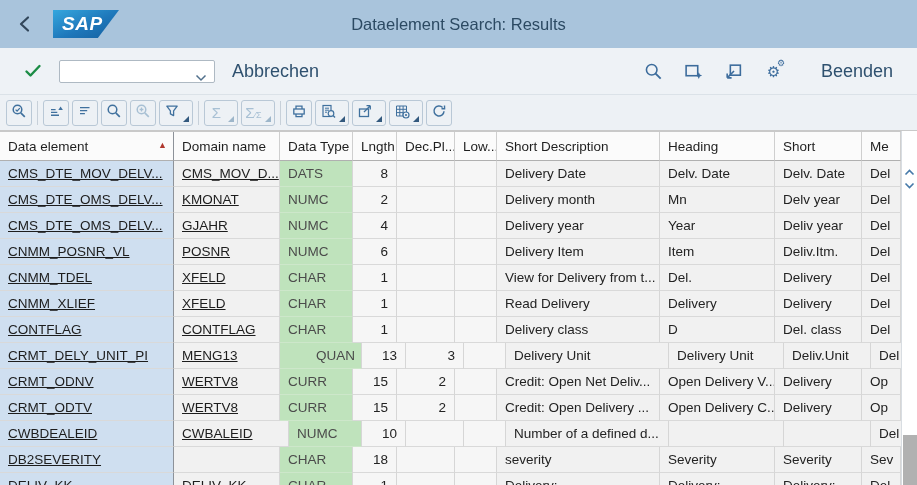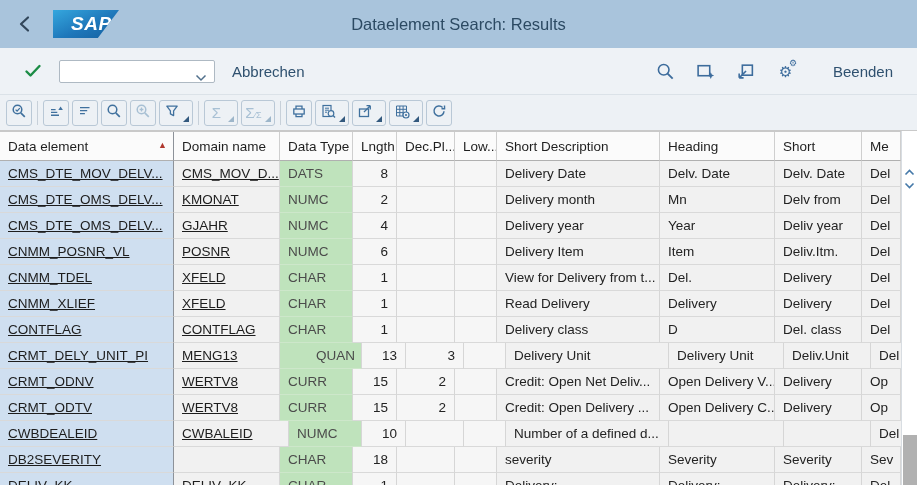--- a/index.html
+++ b/index.html
@@ -9,33 +9,33 @@
     font-family:"Liberation Sans", sans-serif;
     -webkit-font-smoothing:antialiased;
   }
   
   .titlebar { height:48px; background:#a9c4dc; position:relative; }
   .back-btn { position:absolute; left:16px; top:14px; width:20px; height:20px; cursor:pointer; color:#32465a; }
   .saplogo {
     position:absolute; left:53px; top:10px; width:66px; height:28px;
     background:linear-gradient(155deg,#35a7de 0%,#1e77ba 55%,#155f9e 100%);
     clip-path:polygon(0 0,100% 0,68% 100%,0 100%);
-    display:flex; align-items:center; padding-left:18px;
+    display:flex; align-items:center; padding-left:9px;
     color:#fff; font-weight:bold; font-style:italic; font-size:19px; letter-spacing:.5px;
   }
   .title { position:absolute; left:0; right:0; top:0; height:48px; display:flex; align-items:center; justify-content:center;
            color:#2c4a63; font-size:16.5px; }
   
   .fnbar { height:47px; background:#eef2f6; border-bottom:1px solid #dbe2e8;
            display:flex; align-items:center; padding:0 24px; }
   .okcheck { width:18px; height:18px; margin-right:17px; cursor:pointer; }
   .okcode { width:156px; height:23px; background:#fff; border:1px solid #aeb9c3; border-radius:2px;
             position:relative; cursor:text; }
   .okcode .cbx-chev { position:absolute; right:7px; top:7px; color:#51708c; cursor:pointer; }
-  .txtbtn { color:#2f516f; font-size:15px; margin-left:17px; cursor:pointer; white-space:nowrap; }
+  .txtbtn { color:#2f516f; font-size:18px; margin-left:17px; cursor:pointer; white-space:nowrap; }
   .fn-right { margin-left:auto; display:flex; align-items:center; gap:21px; color:#3c6c9c; }
   .fnicon { width:19px; height:19px; display:flex; align-items:center; justify-content:center; cursor:pointer; }
   .gearwrap { position:relative; font-size:15px; line-height:1; font-style:normal; }
   .gear2 { position:absolute; font-size:9px; top:-5px; right:-5px; }
   
   .alvbar { height:36px; background:#edf1f5; border-bottom:1px solid #c9c9c9;
             display:flex; align-items:center; padding-left:6px; }
   .alvbtn { height:26px; min-width:26px; border:1px solid #b9c8d6; border-radius:3px; background:transparent;
             display:flex; align-items:center; justify-content:center; margin-right:3px; padding:0;
             position:relative; color:#40719e; cursor:pointer; }
@@ -296,21 +296,21 @@
           <div class="cell c5 plain numbg" style="width: 42px;">
             <span></span>
           </div>
           <div class="cell c6 plain" style="width: 163px;">
             <span>Delivery month</span>
           </div>
           <div class="cell c7 plain" style="width: 115px;">
             <span>Mn</span>
           </div>
           <div class="cell c8 plain" style="width: 87px;">
-            <span>Delv from</span>
+            <span>Delv year</span>
           </div>
           <div class="cell c9 plain" style="width: 39px;">
             <span>Del</span>
           </div>
         </div>
         <div class="grid-row">
           <div class="cell c0 blue link" style="width: 174px;">
             <span>CMS_DTE_OMS_DELV...</span>
           </div>
           <div class="cell c1 plain link" style="width: 106px;">

